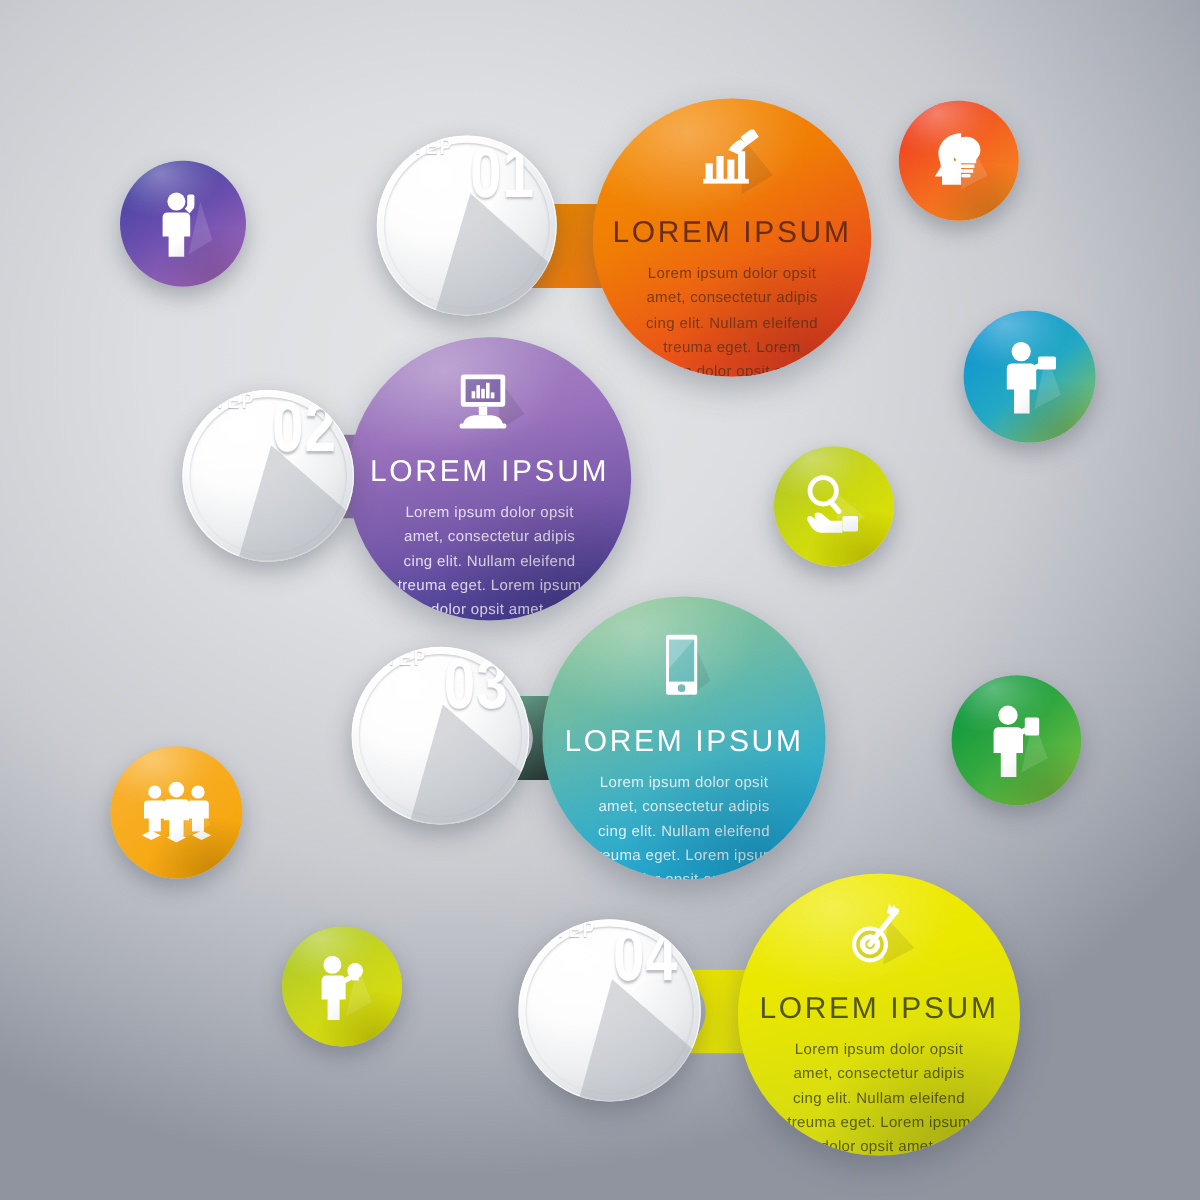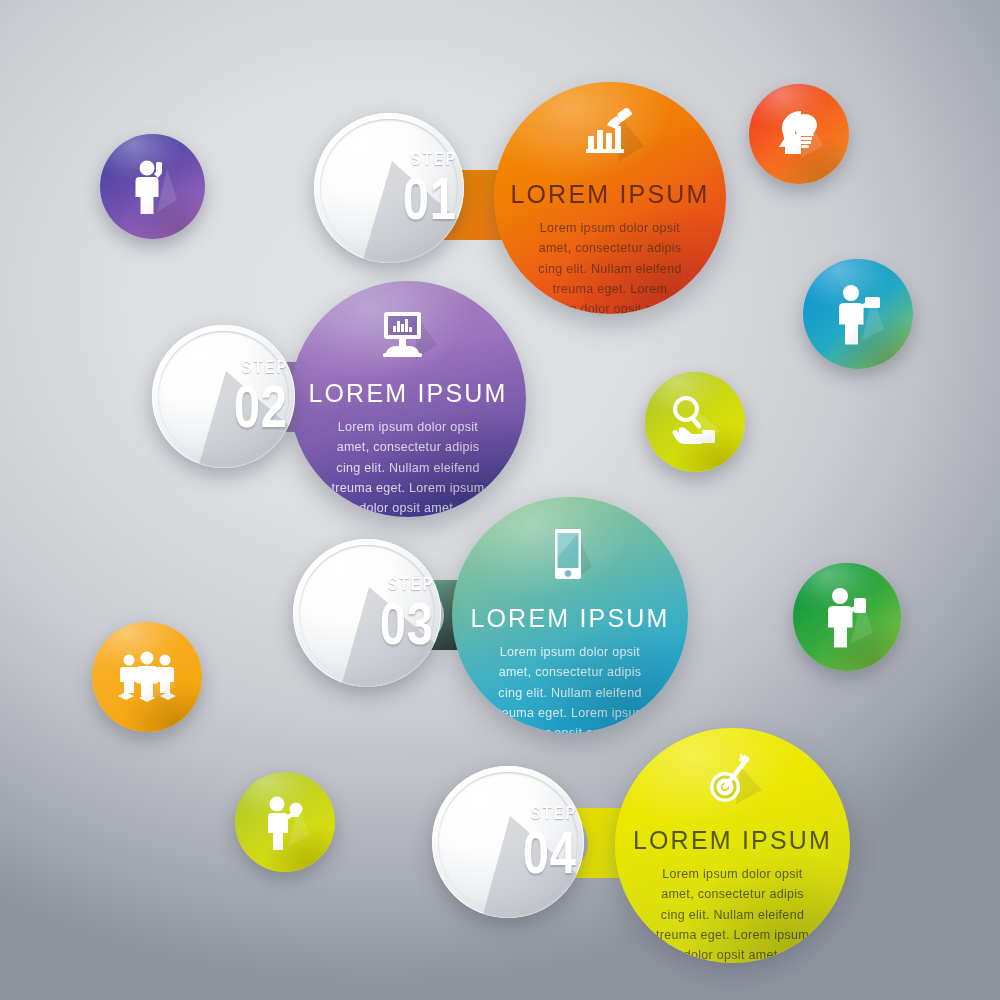--- a/index.html
+++ b/index.html
@@ -59,21 +59,21 @@
   .step-circle .ring{
     position:absolute;inset:6px;border-radius:50%;
     box-shadow:inset 0 1px 2px rgba(150,155,165,.55);
   }
   .step-circle .longshadow{
     position:absolute;left:0;top:0;width:100%;height:100%;
     pointer-events:none;
   }
   .sc-text{
     position:absolute;left:0;right:0;top:0;bottom:0;
-    display:flex;flex-direction:column;align-items:flex-end;justify-content:center;
+    display:flex;flex-direction:row;align-items:flex-start;justify-content:center;
     color:#ffffff;
   }
   .sc-label{
     font-size:19px;font-weight:700;letter-spacing:2.6px;line-height:1;
     transform:scaleX(.78);
     text-shadow:0 1px 1px rgba(120,125,135,.5);
   }
   .sc-num{
     font-size:59px;font-weight:700;line-height:.96;letter-spacing:1px;
     transform:scaleX(.80);margin-top:3px;

